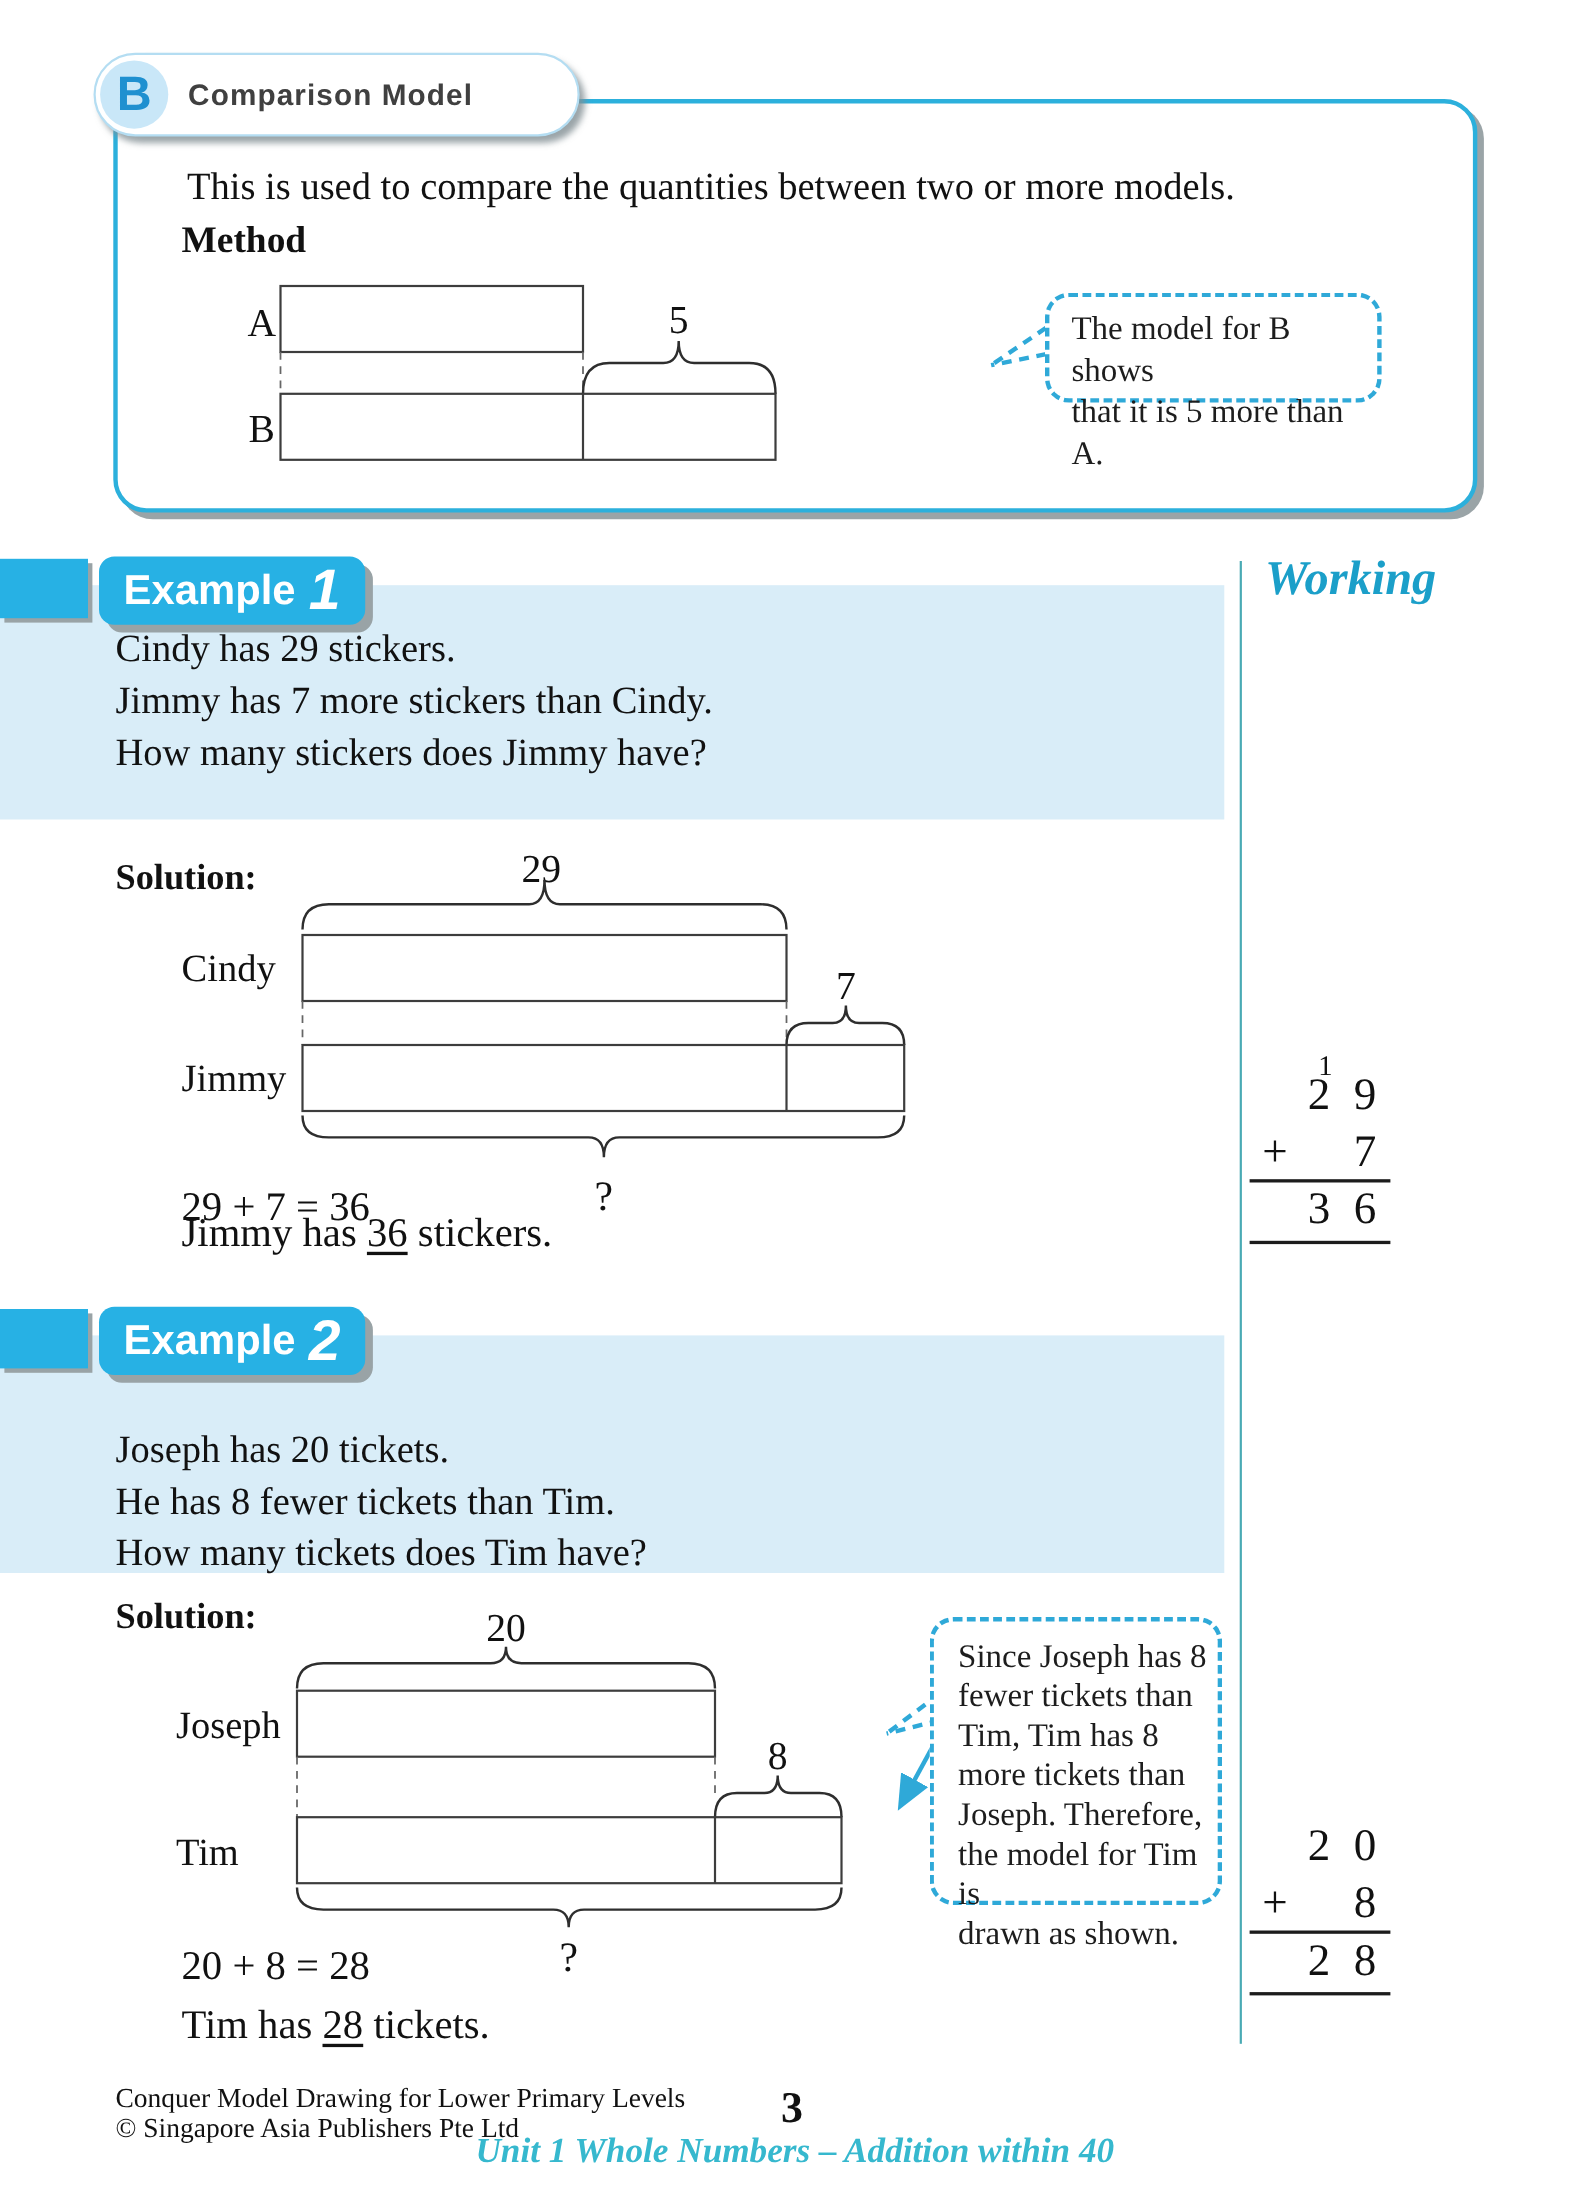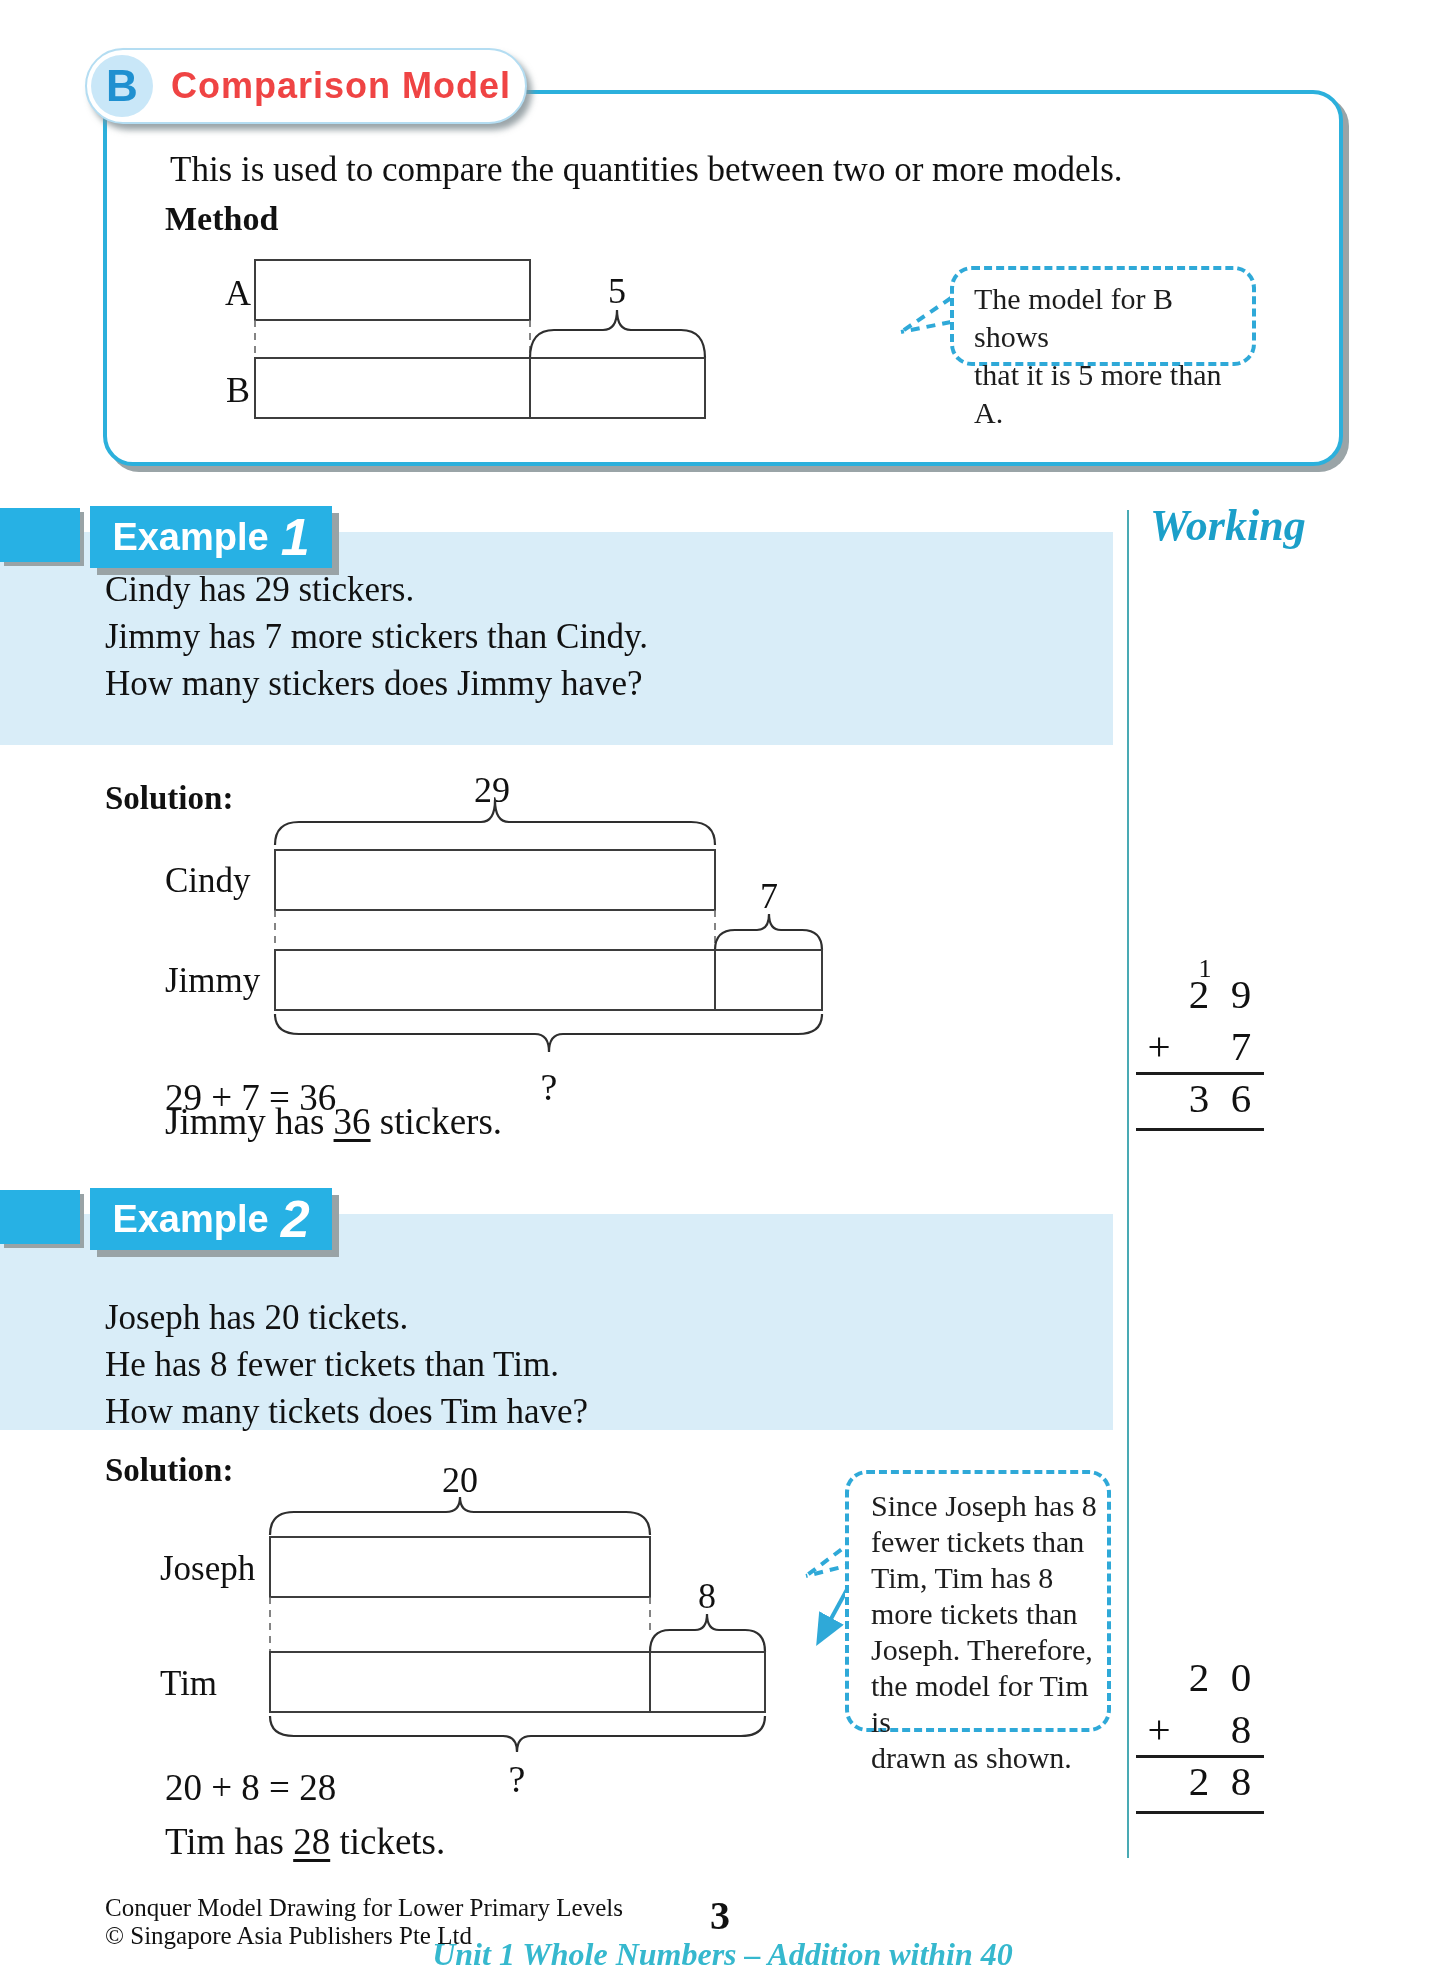--- a/index.html
+++ b/index.html
@@ -11,21 +11,21 @@
   .topbox{position:absolute;left:103px;top:90px;width:1232px;height:368px;
           border:4px solid #2cb0dc;border-radius:30px;background:#fff;
           box-shadow:6px 6px 0 #9aa4a7;}
   .pill{position:absolute;left:85px;top:48px;width:438px;height:72px;background:#fff;
         border:2px solid #b4ddf2;border-radius:40px;display:flex;align-items:center;
         box-shadow:5px 6px 6px rgba(130,142,148,.8);z-index:5;}
   .pill-badge{width:62px;height:62px;border-radius:50%;background:#c9e7f8;margin-left:4px;
         display:flex;align-items:center;justify-content:center;
         font-family:"Liberation Sans",sans-serif;font-weight:bold;font-size:44px;color:#1f90d0;}
   .pill-title{margin-left:18px;font-family:"Liberation Sans",sans-serif;font-weight:bold;
-        font-size:36px;color:#ef4444;letter-spacing:1px;}
+        font-size:27px;color:#404040;letter-spacing:1px;}
   .intro{position:absolute;left:170px;top:150px;font-size:35px;}
   .method-label{position:absolute;left:165px;top:200px;font-size:34px;font-weight:bold;}
 
   
   .bubble{position:absolute;border:4px dashed #2fa9d8;border-radius:22px;background:#fff;
           font-size:30px;line-height:38px;color:#1d1d1d;z-index:4;}
   .bubble1{left:950px;top:266px;width:306px;height:100px;padding:10px 0 0 20px;box-sizing:border-box;}
   .bubble2{left:845px;top:1470px;width:266px;height:262px;padding:14px 0 0 22px;
            box-sizing:border-box;line-height:36px;}
 
@@ -38,21 +38,21 @@
   .wc-d{position:absolute;width:38px;text-align:center;font-size:41px;line-height:1;}
   .wc-op{position:absolute;left:14px;width:30px;text-align:center;font-size:41px;line-height:1;}
   .wc-rule{position:absolute;left:6px;width:128px;border-top:3px solid #1c1c1c;}
 
   
   .panel{position:absolute;left:0;width:1113px;background:#d9edf8;}
   .ex-strip{position:absolute;left:0;width:80px;height:54px;background:#27b1e4;
             box-shadow:4px 4px 0 #99a3a6;z-index:3;}
   .ex-box{position:absolute;left:90px;width:242px;height:62px;background:#27b1e4;
           box-shadow:7px 7px 0 #99a3a6;z-index:3;display:flex;align-items:center;
-          justify-content:center;gap:12px;}
+          justify-content:center;gap:12px;border-radius:14px;}
   .ex-box .ex-word{font-family:"Liberation Sans",sans-serif;font-weight:bold;font-size:38px;color:#fff;}
   .ex-box .ex-num{font-family:"Liberation Sans",sans-serif;font-weight:900;font-style:italic;
                   font-size:52px;color:#fff;}
   .problem{position:absolute;left:105px;font-size:35px;line-height:47px;z-index:4;}
   .solution-label{position:absolute;left:105px;font-size:33px;font-weight:bold;}
   .equation{position:absolute;left:165px;font-size:37px;}
   .answer{position:absolute;left:165px;font-size:37px;}
   .answer .u{text-decoration:underline;text-underline-offset:5px;}
 
   

